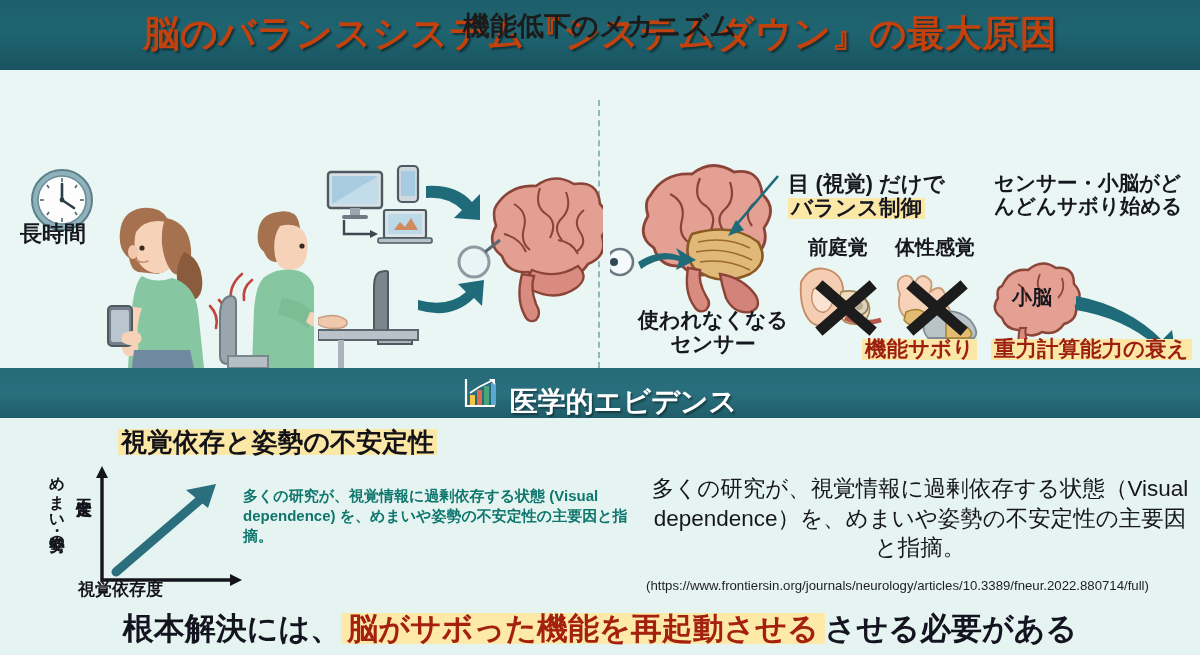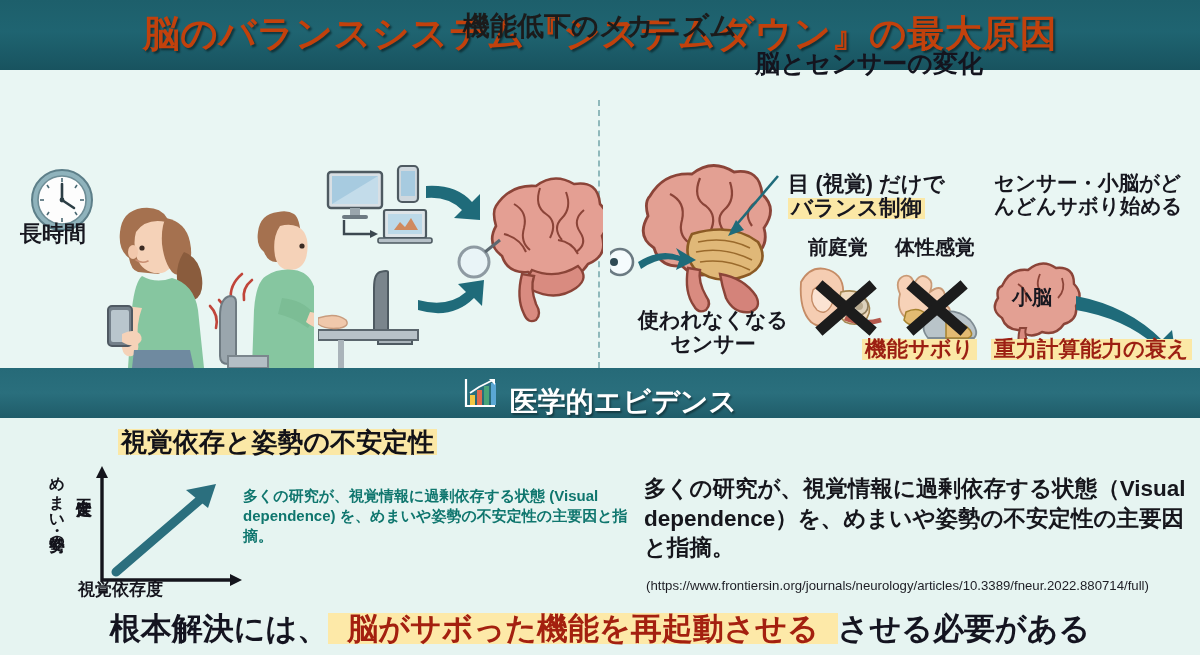--- a/index.html
+++ b/index.html
@@ -86,50 +86,49 @@
     position: absolute; left: 78px; top: 578px;
     font-size: 17px; font-weight: bold; color: #14141c; white-space: nowrap;
   }
 
   .ev-col-left {
     position: absolute; left: 243px; top: 486px; width: 392px;
     font-size: 15px; font-weight: bold; color: #0f766e; line-height: 1.33;
   }
   .ev-col-right {
     position: absolute; left: 644px; top: 474px; width: 552px;
-    font-size: 22.5px; font-weight: bold; color: #16161c; line-height: 1.32;
+    font-size: 22.5px; font-weight: normal; color: #16161c; line-height: 1.32; text-align: center;
   }
   .ev-url {
     position: absolute; left: 646px; top: 578px;
     font-size: 13.2px; color: #1d1d24; white-space: nowrap;
   }
   .conclusion {
     position: absolute; left: 0; top: 608px; width: 1200px; text-align: center;
     font-size: 31px; font-weight: bold; color: #141420; white-space: nowrap;
   }
   .hl-red-yellow {
     color: #a4200f;
     background: linear-gradient(transparent 6%, #fde9a8 6%, #fde9a8 95%, transparent 95%);
-    padding: 0 19px;
+    padding: 0 6px;
   }
 
   
   .ill { position: absolute; }
 </style>
 </head>
 <body>
 
 <div id="page">
 
   <div class="header-band"></div>
   <div class="header-title">脳のバランスシステム『システムダウン』の最大原因</div>
 
   <div class="mech-section"></div>
   <div class="mech-heading">機能低下のメカニズム</div>
-  <div class="col-heading right">脳とセンサーの変化</div>
   <div class="col-divider"></div>
 
   <svg class="ill" style="left:14px; top:160px;" width="300" height="208" viewBox="0 0 300 208">
 
     <g>
       <circle cx="48" cy="40" r="30" fill="#8fb3bc" stroke="#5d7f89" stroke-width="2"></circle>
       <circle cx="48" cy="40" r="24" fill="#fdfdfd" stroke="#6d8d96" stroke-width="1.6"></circle>
       <g stroke="#4b6a74" stroke-width="1.6">
         <line x1="48" y1="18" x2="48" y2="22"></line>
           <line x1="48" y1="58" x2="48" y2="62"></line>

